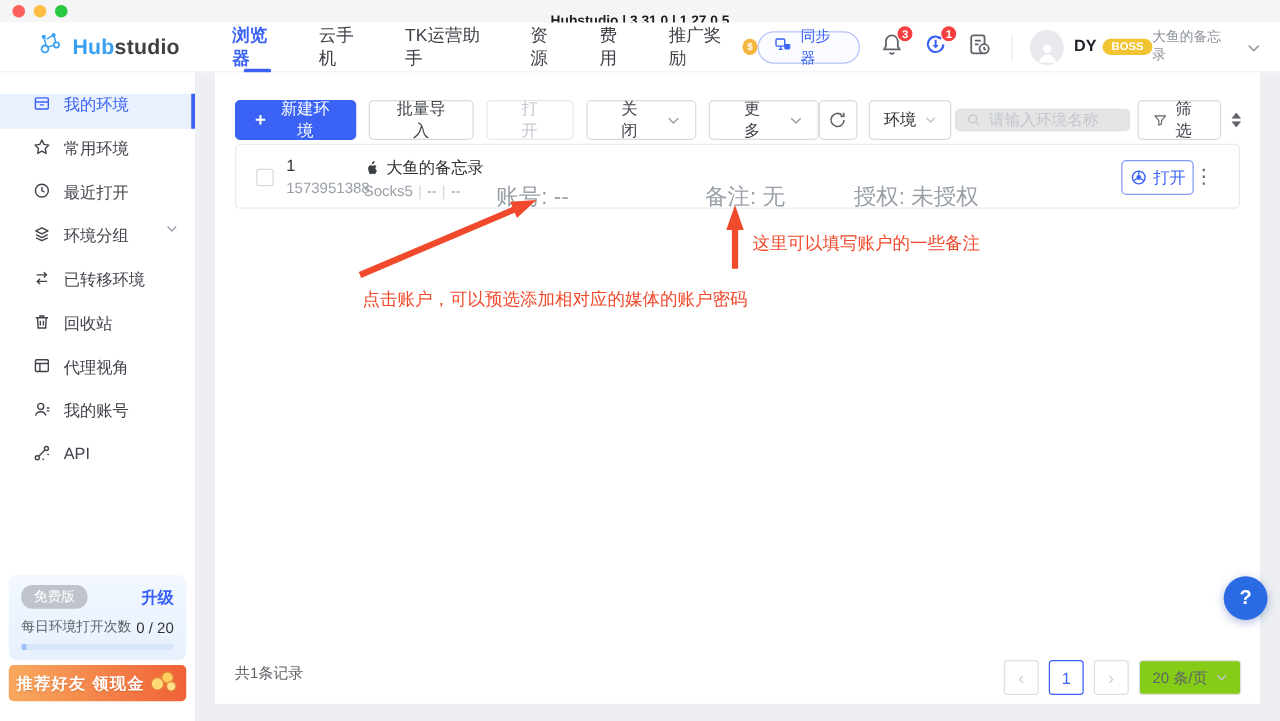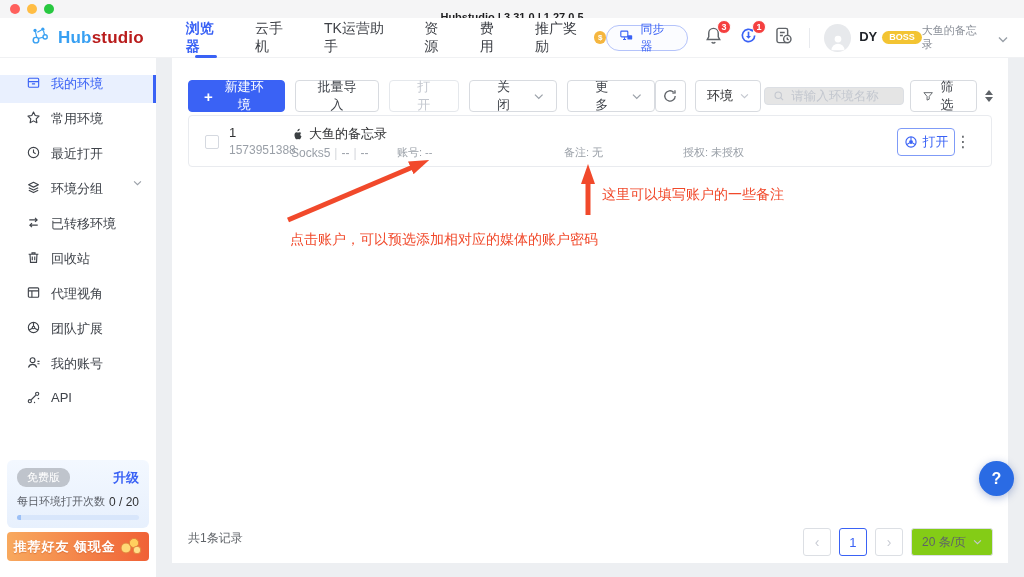--- a/index.html
+++ b/index.html
@@ -13,21 +13,21 @@
   .titlebar .title { font-size:11px; font-weight:bold; color:#1d1d1f; }
   .lights { position:absolute; left:10px; top:4px; display:flex; gap:7px; }
   .light { width:10px; height:10px; border-radius:50%; }
   .light.red{ background:#ff605c; } .light.yellow{ background:#ffbd44; } .light.green{ background:#28c840; }
 
   
   .navbar { position:absolute; top:18px; left:0; width:100%; height:40px; background:#fff;
             border-bottom:1px solid #f0f1f3; display:flex; align-items:center; padding:0 16px 0 30px; }
   .brand { display:flex; align-items:center; gap:6px; }
   .brand .word { font-size:17px; font-weight:bold; letter-spacing:.2px; }
-  .brand .word .hub { color:#38a0f2; } .brand .word .studio { color:#b91c1c; }
+  .brand .word .hub { color:#38a0f2; } .brand .word .studio { color:#404040; }
   .tabs { display:flex; margin-left:42px; gap:28px; height:40px; }
   .tab { position:relative; display:flex; align-items:center; gap:4px; font-size:14px; color:#3c3f45; cursor:pointer; }
   .tab.active { color:#3a62f5; font-weight:bold; }
   .tab.active::after { content:""; position:absolute; bottom:0; left:50%; transform:translateX(-50%);
                        width:22px; height:3px; border-radius:2px; background:#3a62f5; }
   .coin { display:inline-flex; width:13px; height:13px; border-radius:50%; background:#f5b63f;
           color:#fff; font-size:8px; font-weight:bold; align-items:center; justify-content:center; }
   .nav-right { margin-left:auto; display:flex; align-items:center; }
   .sync-pill { display:flex; align-items:center; gap:6px; height:26px; padding:0 12px; border:1px solid #b4c3fa;
                border-radius:14px; color:#3a62f5; font-size:12px; background:#fbfcff; cursor:pointer; }
@@ -61,21 +61,21 @@
   .plan-row1 { display:flex; align-items:center; justify-content:space-between; }
   .tier-pill { background:#bfc4cc; color:#fff; font-size:11px; border-radius:9px; padding:2px 10px; }
   .upgrade { color:#3a62f5; font-size:13px; font-weight:bold; cursor:pointer; }
   .plan-row2 { display:flex; align-items:center; justify-content:space-between; margin-top:7px; }
   .quota-label { font-size:11px; color:#5a5e66; }
   .quota-value { font-size:12px; color:#303133; }
   .progress { margin-top:6px; height:5px; border-radius:3px; background:#d8e6fb; overflow:hidden; }
   .progress .fill { width:3%; height:100%; background:#9cc0f6; }
   .referral { position:absolute; left:7px; right:7px; bottom:16px; height:29px; border-radius:4px;
               background:linear-gradient(90deg,#f8a95e,#f06136); display:flex; align-items:center;
-              justify-content:center; gap:1px; cursor:pointer;font-family:Liberation Serif, serif; }
+              justify-content:center; gap:1px; cursor:pointer; }
   .referral-label { color:#fff; font-size:13px; font-weight:bold; letter-spacing:1px; text-shadow:0 1px 1px rgba(180,60,10,.35); }
 
   
   .main { position:absolute; left:172px; top:0; width:836px; height:505px; background:#fff; }
   .toolbar { position:absolute; top:22px; left:16px; right:15px; display:flex; align-items:center; }
   .btn { height:32px; border-radius:4px; font-size:13px; display:inline-flex; align-items:center;
          justify-content:center; cursor:pointer; background:#fff; }
   .btn-primary { background:#3a62f5; border:1px solid #3a62f5; color:#fff; padding:0 15px; gap:7px; }
   .btn-plus { font-size:15px; font-weight:bold; line-height:1; }
   .btn-outline { border:1px solid #d8dbe0; color:#3f434a; padding:0 16px; margin-left:10px;align-items:center; }
@@ -100,21 +100,21 @@
   .env-row { position:absolute; top:57px; left:16px; width:804px; height:52px; border:1px solid #e9ebef;
              border-radius:4px; background:#fff; }
   .checkbox { position:absolute; left:16px; top:19px; width:14px; height:14px; border:1px solid #d5d9e0;
               border-radius:2px; background:#fff; cursor:pointer; }
   .cell-lines { position:absolute; top:9px; display:flex; flex-direction:column; gap:3px; }
   .cell-idx { left:40px; }
   .cell-name { left:102px; }
   .line-main { font-size:13px; color:#303133; display:flex; align-items:center; gap:5px; }
   .line-sub { font-size:12px; color:#9aa0a8; }
   .line-sub .sep { color:#d4d7dc; padding:0 4px; }
-  .cell-plain { position:absolute; top:29px; font-size:11px; color:#9aa0a8; }
+  .cell-plain { position:absolute; top:29px; font-size:18px; color:#9aa0a8; }
   .cell-account { left:208px; } .cell-note { left:375px; } .cell-auth { left:494px; }
   .open-btn { position:absolute; right:36px; top:12px; height:28px; width:58px; border:1px solid #7f9bf7;
               border-radius:4px; color:#3a62f5; font-size:13px; display:flex; align-items:center;
               justify-content:center; gap:5px; cursor:pointer; background:#fff; }
   .row-more { position:absolute; right:16px; top:13px; font-size:16px; color:#5f6368; cursor:pointer;
               line-height:26px; padding:0 4px; }
 
   
   .anno-svg { position:absolute; left:0; top:0; width:836px; height:505px; pointer-events:none; }
   .anno-text { position:absolute; color:#f1492b; font-size:14px; pointer-events:none; white-space:nowrap; }
@@ -307,28 +307,20 @@
         </div>
 
         <div class="menu-item">
           <svg width="15" height="15" viewBox="0 0 16 16" fill="none" stroke="currentColor" stroke-width="1.2">
             <rect x="2.5" y="3" width="11" height="10" rx="1"></rect>
               <path d="M2.5 6.2h11M6.3 6.2V13"></path>
           </svg>
           <span>代理视角</span>
         </div>
 
-        <div class="menu-item">
-          <svg width="15" height="15" viewBox="0 0 16 16" fill="none" stroke="currentColor" stroke-width="1.2">
-            <circle cx="8" cy="8" r="5.5"></circle>
-              <circle cx="8" cy="8" r="1.3"></circle>
-            <path d="M8 6.7V2.5M6.9 8.7l-3.7 2M9.1 8.7l3.7 2"></path>
-          </svg>
-          <span>团队扩展</span>
-        </div>
 
         <div class="menu-item">
           <svg width="15" height="15" viewBox="0 0 16 16" fill="none" stroke="currentColor" stroke-width="1.2">
             <circle cx="7" cy="5.5" r="2.6"></circle>
               <path d="M2.6 13.3a4.6 4.6 0 0 1 8.8 0"></path>
               <path d="M12.2 6.8h2.2M12.2 9.3h2.2"></path>
           </svg>
           <span>我的账号</span>
         </div>
 

